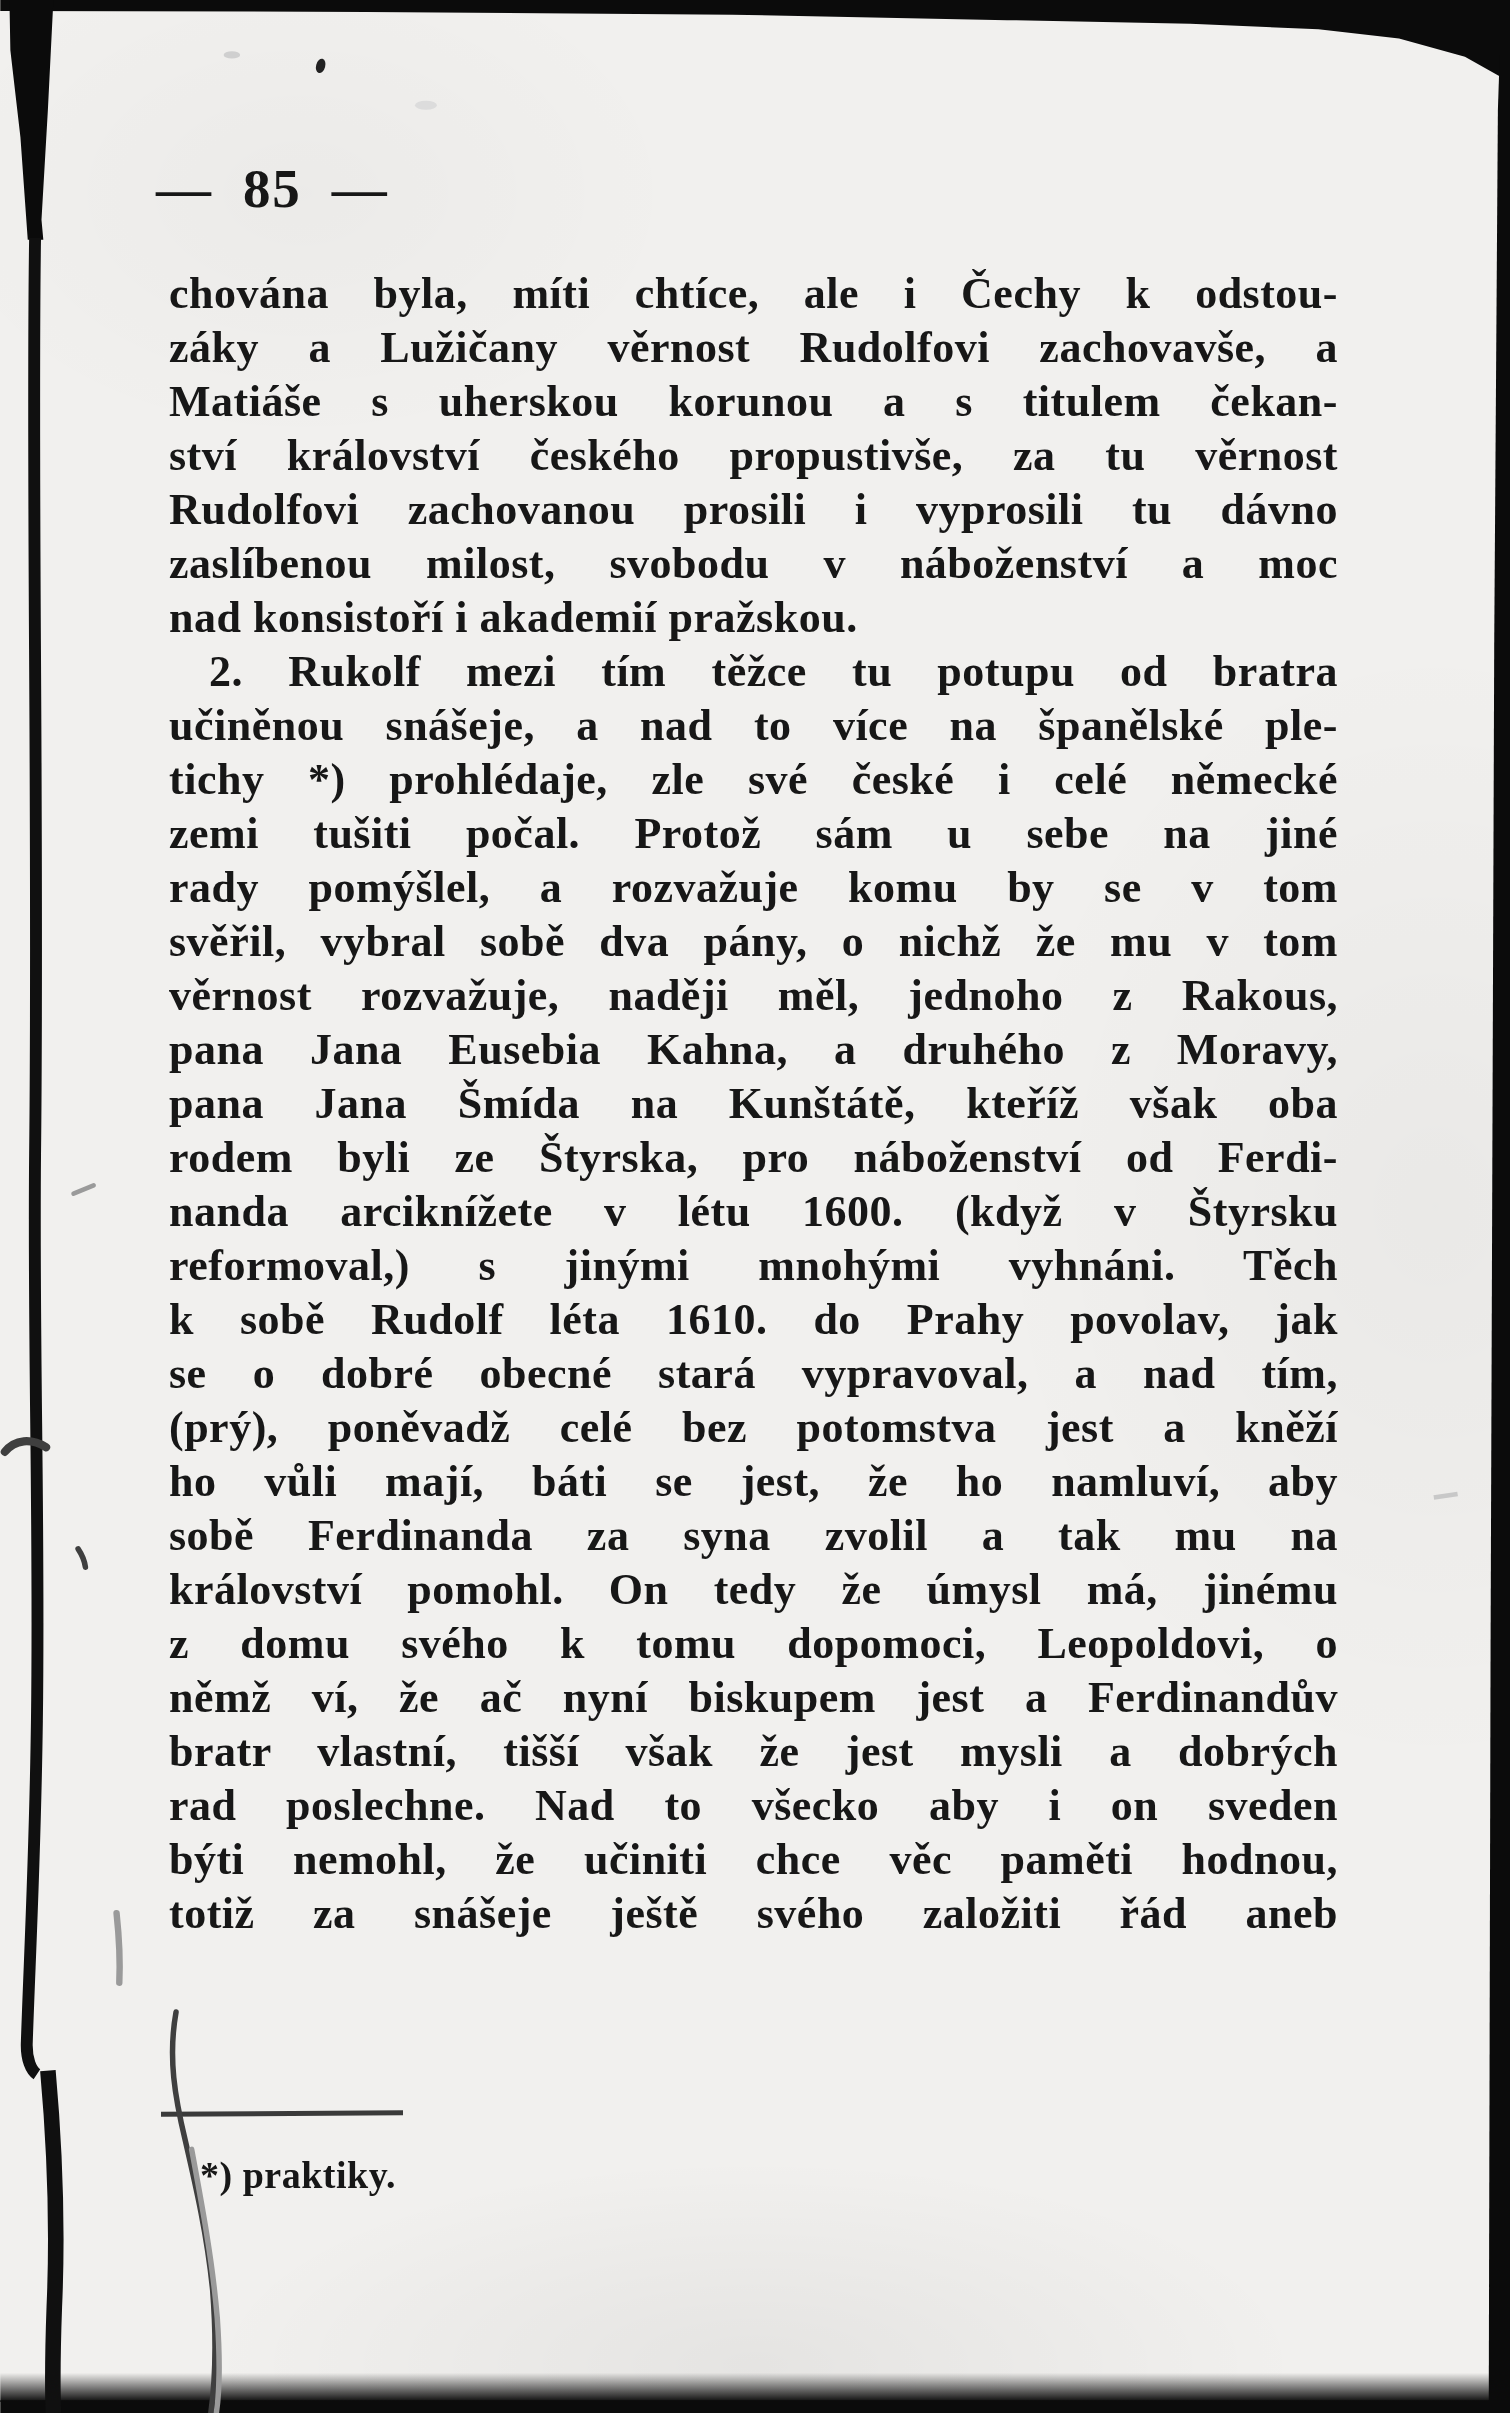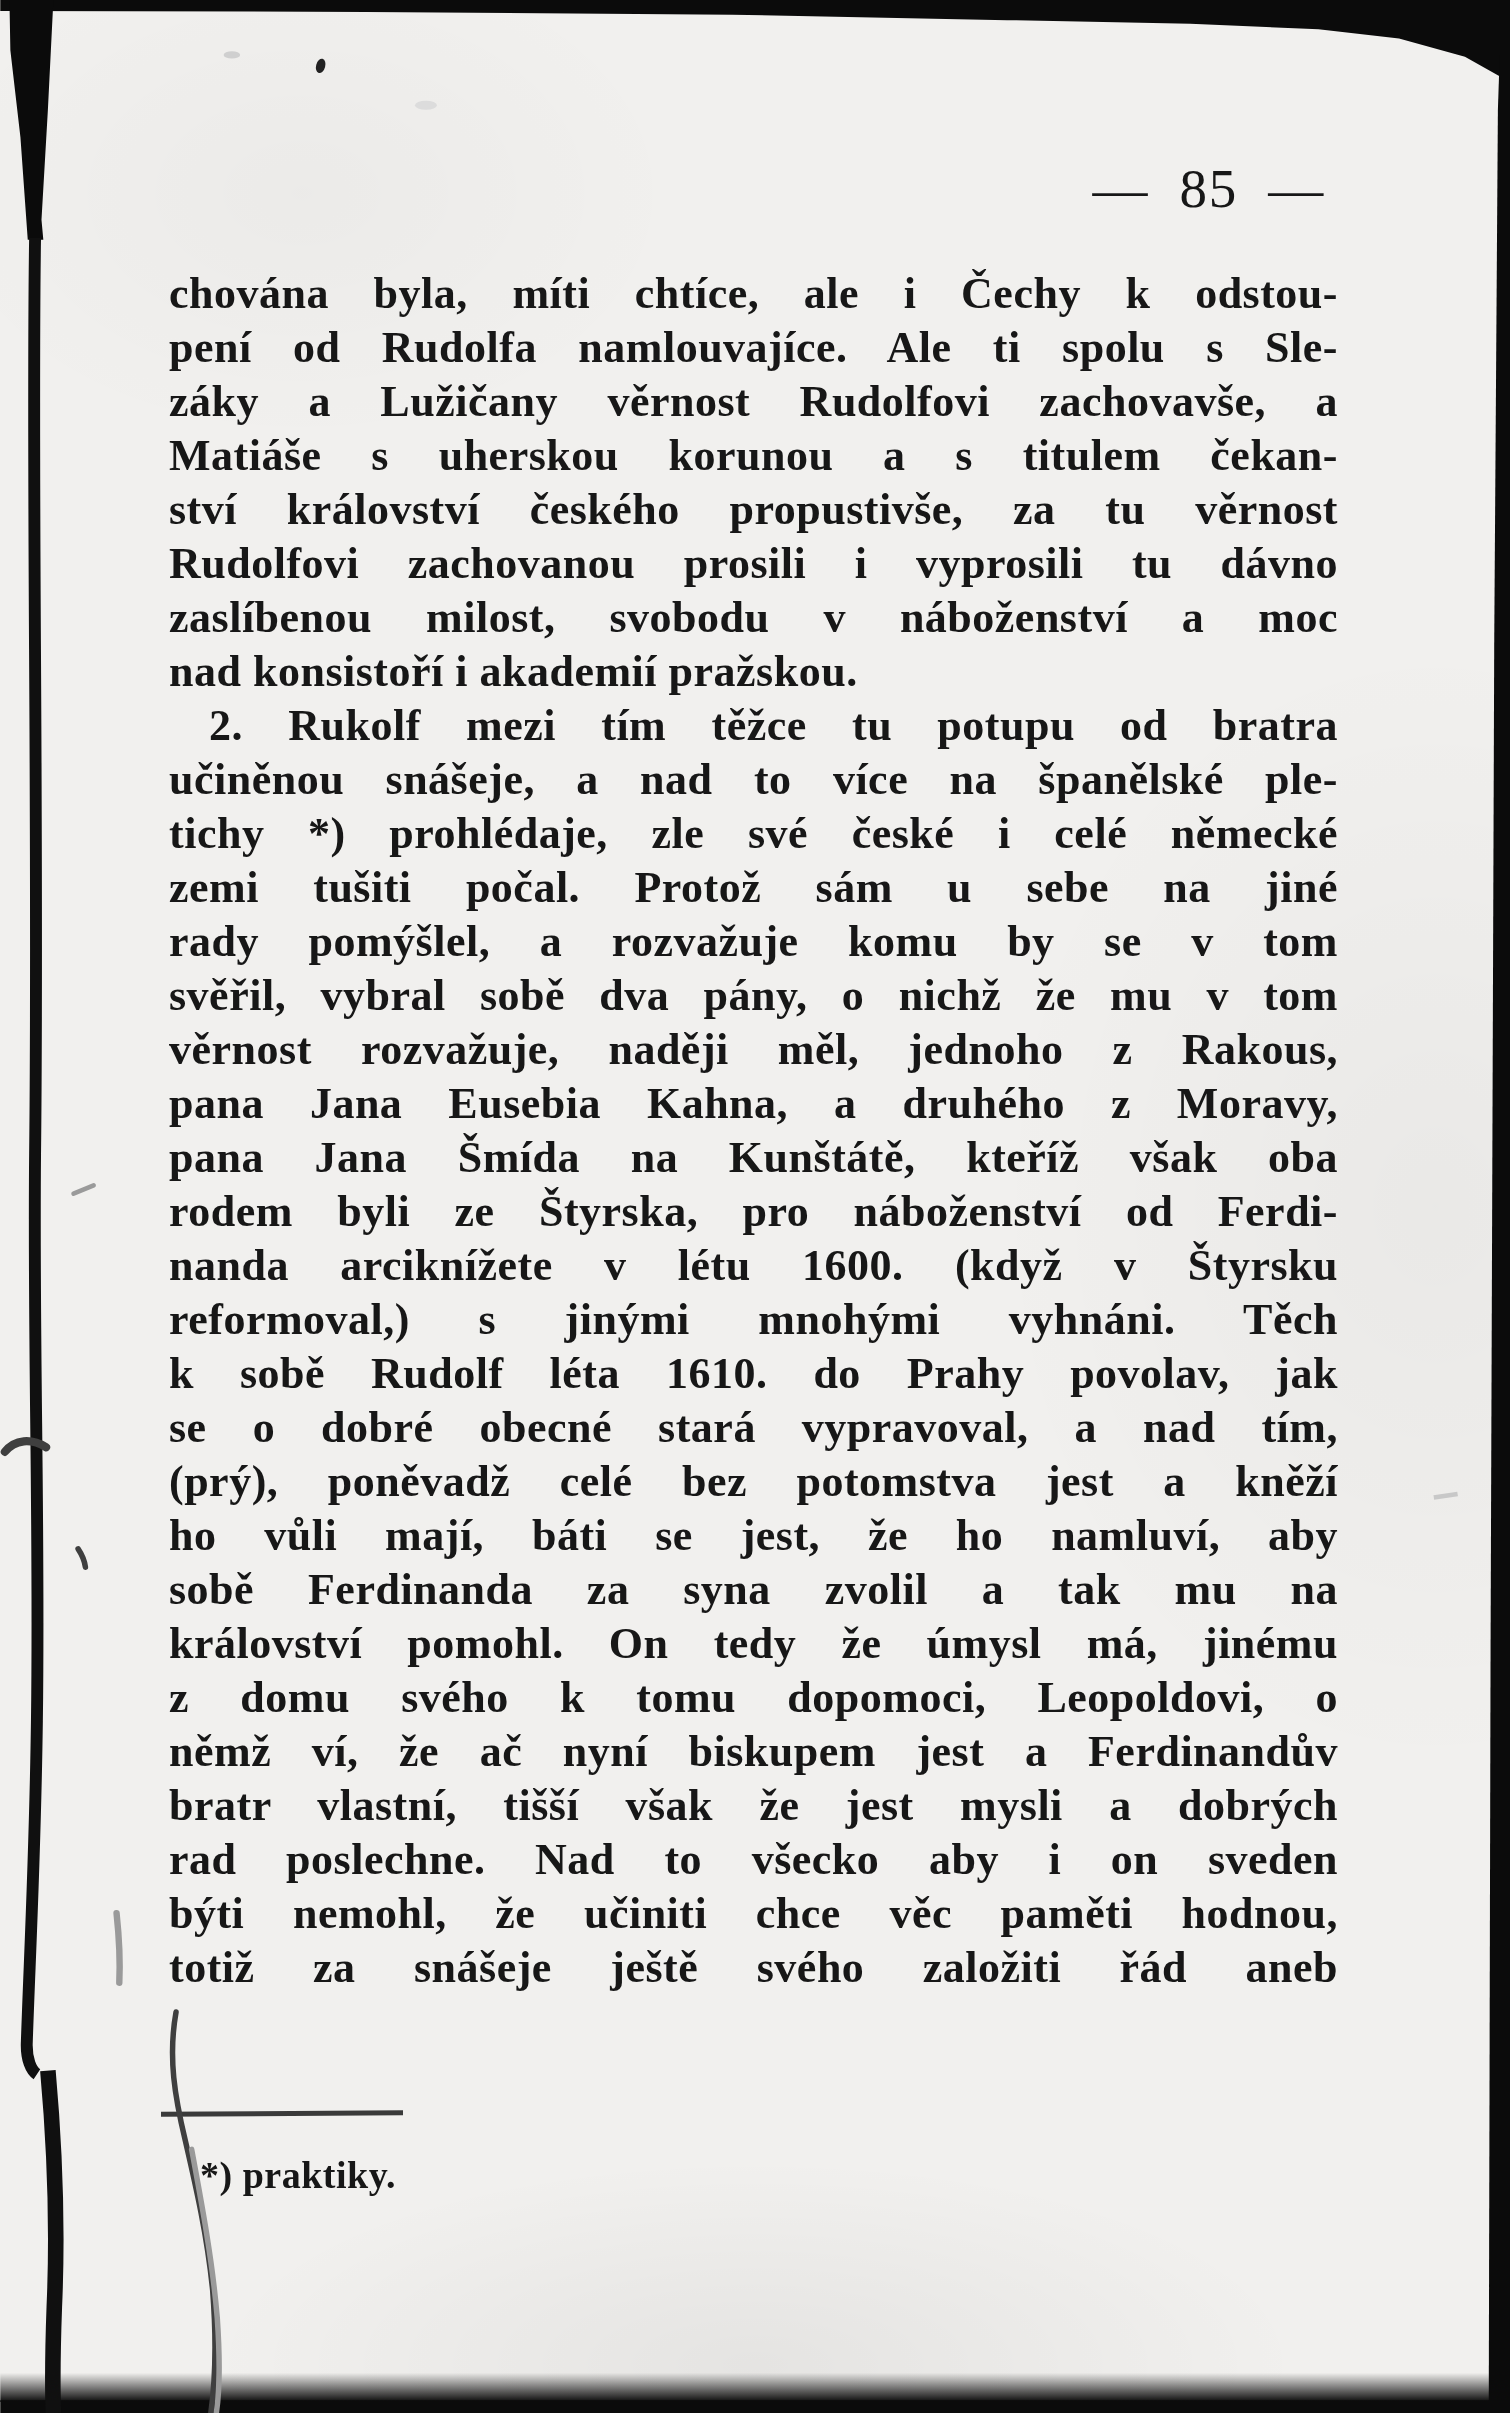--- a/index.html
+++ b/index.html
@@ -10,21 +10,21 @@
   body{width:1511px;height:2413px;position:relative;overflow:hidden;
        background:var(--paper);
        font-family:"Liberation Serif", serif;}
   .page{position:absolute;inset:0;
     background:
       radial-gradient(ellipse 549px 366px at 20% 8%, rgba(0,0,0,0.025), transparent 70%),
       radial-gradient(ellipse 641px 824px at 95% 50%, rgba(0,0,0,0.03), transparent 70%),
       radial-gradient(ellipse 732px 275px at 50% 98%, rgba(0,0,0,0.05), transparent 75%),
       var(--paper);}
   .header{position:absolute;left:156px;top:157px;width:1169px;
-    text-align:right;font-size:55px;font-weight:400;color:var(--ink);
+    text-align:left;font-size:55px;font-weight:700;color:var(--ink);
     letter-spacing:1.8px;word-spacing:14.6px;}
   .body-text{position:absolute;left:169px;top:267px;width:1169px;
     font-size:44px;font-weight:700;color:var(--ink);letter-spacing:0.5px;}
   .line{height:54px;line-height:54px;
     text-align:justify;text-align-last:justify;text-justify:inter-word;}
   .line.indent{padding-left:40px;}
   .line.flush{text-align-last:left;}
   .footnote-rule{position:absolute;left:161px;top:2111px;width:242px;height:4.6px;
     background:var(--rule);transform:rotate(-0.3deg);}
   .footnote{position:absolute;left:200px;top:2153px;
@@ -37,21 +37,20 @@
 </style>
 </head>
 <body>
 
 <div class="page">
 
   <div class="header">— 85 —</div>
 
   <div class="body-text">
       <div class="line">chována byla, míti chtíce, ale i Čechy k odstou-</div>
-      <div class="line">pení od Rudolfa namlouvajíce.  Ale ti spolu s Sle-</div>
       <div class="line">záky a Lužičany věrnost Rudolfovi zachovavše, a</div>
       <div class="line">Matiáše s uherskou korunou a s titulem čekan-</div>
       <div class="line">ství království českého propustivše, za tu věrnost</div>
       <div class="line">Rudolfovi zachovanou prosili i vyprosili tu dávno</div>
       <div class="line">zaslíbenou milost, svobodu v náboženství a moc</div>
       <div class="line flush">nad konsistoří i akademií pražskou.</div>
       <div class="line indent">2. Rukolf mezi tím těžce tu potupu od bratra</div>
       <div class="line">učiněnou snášeje, a nad to více na španělské ple-</div>
       <div class="line">tichy *) prohlédaje, zle své české i celé německé</div>
       <div class="line">zemi tušiti počal.  Protož sám u sebe na jiné</div>

